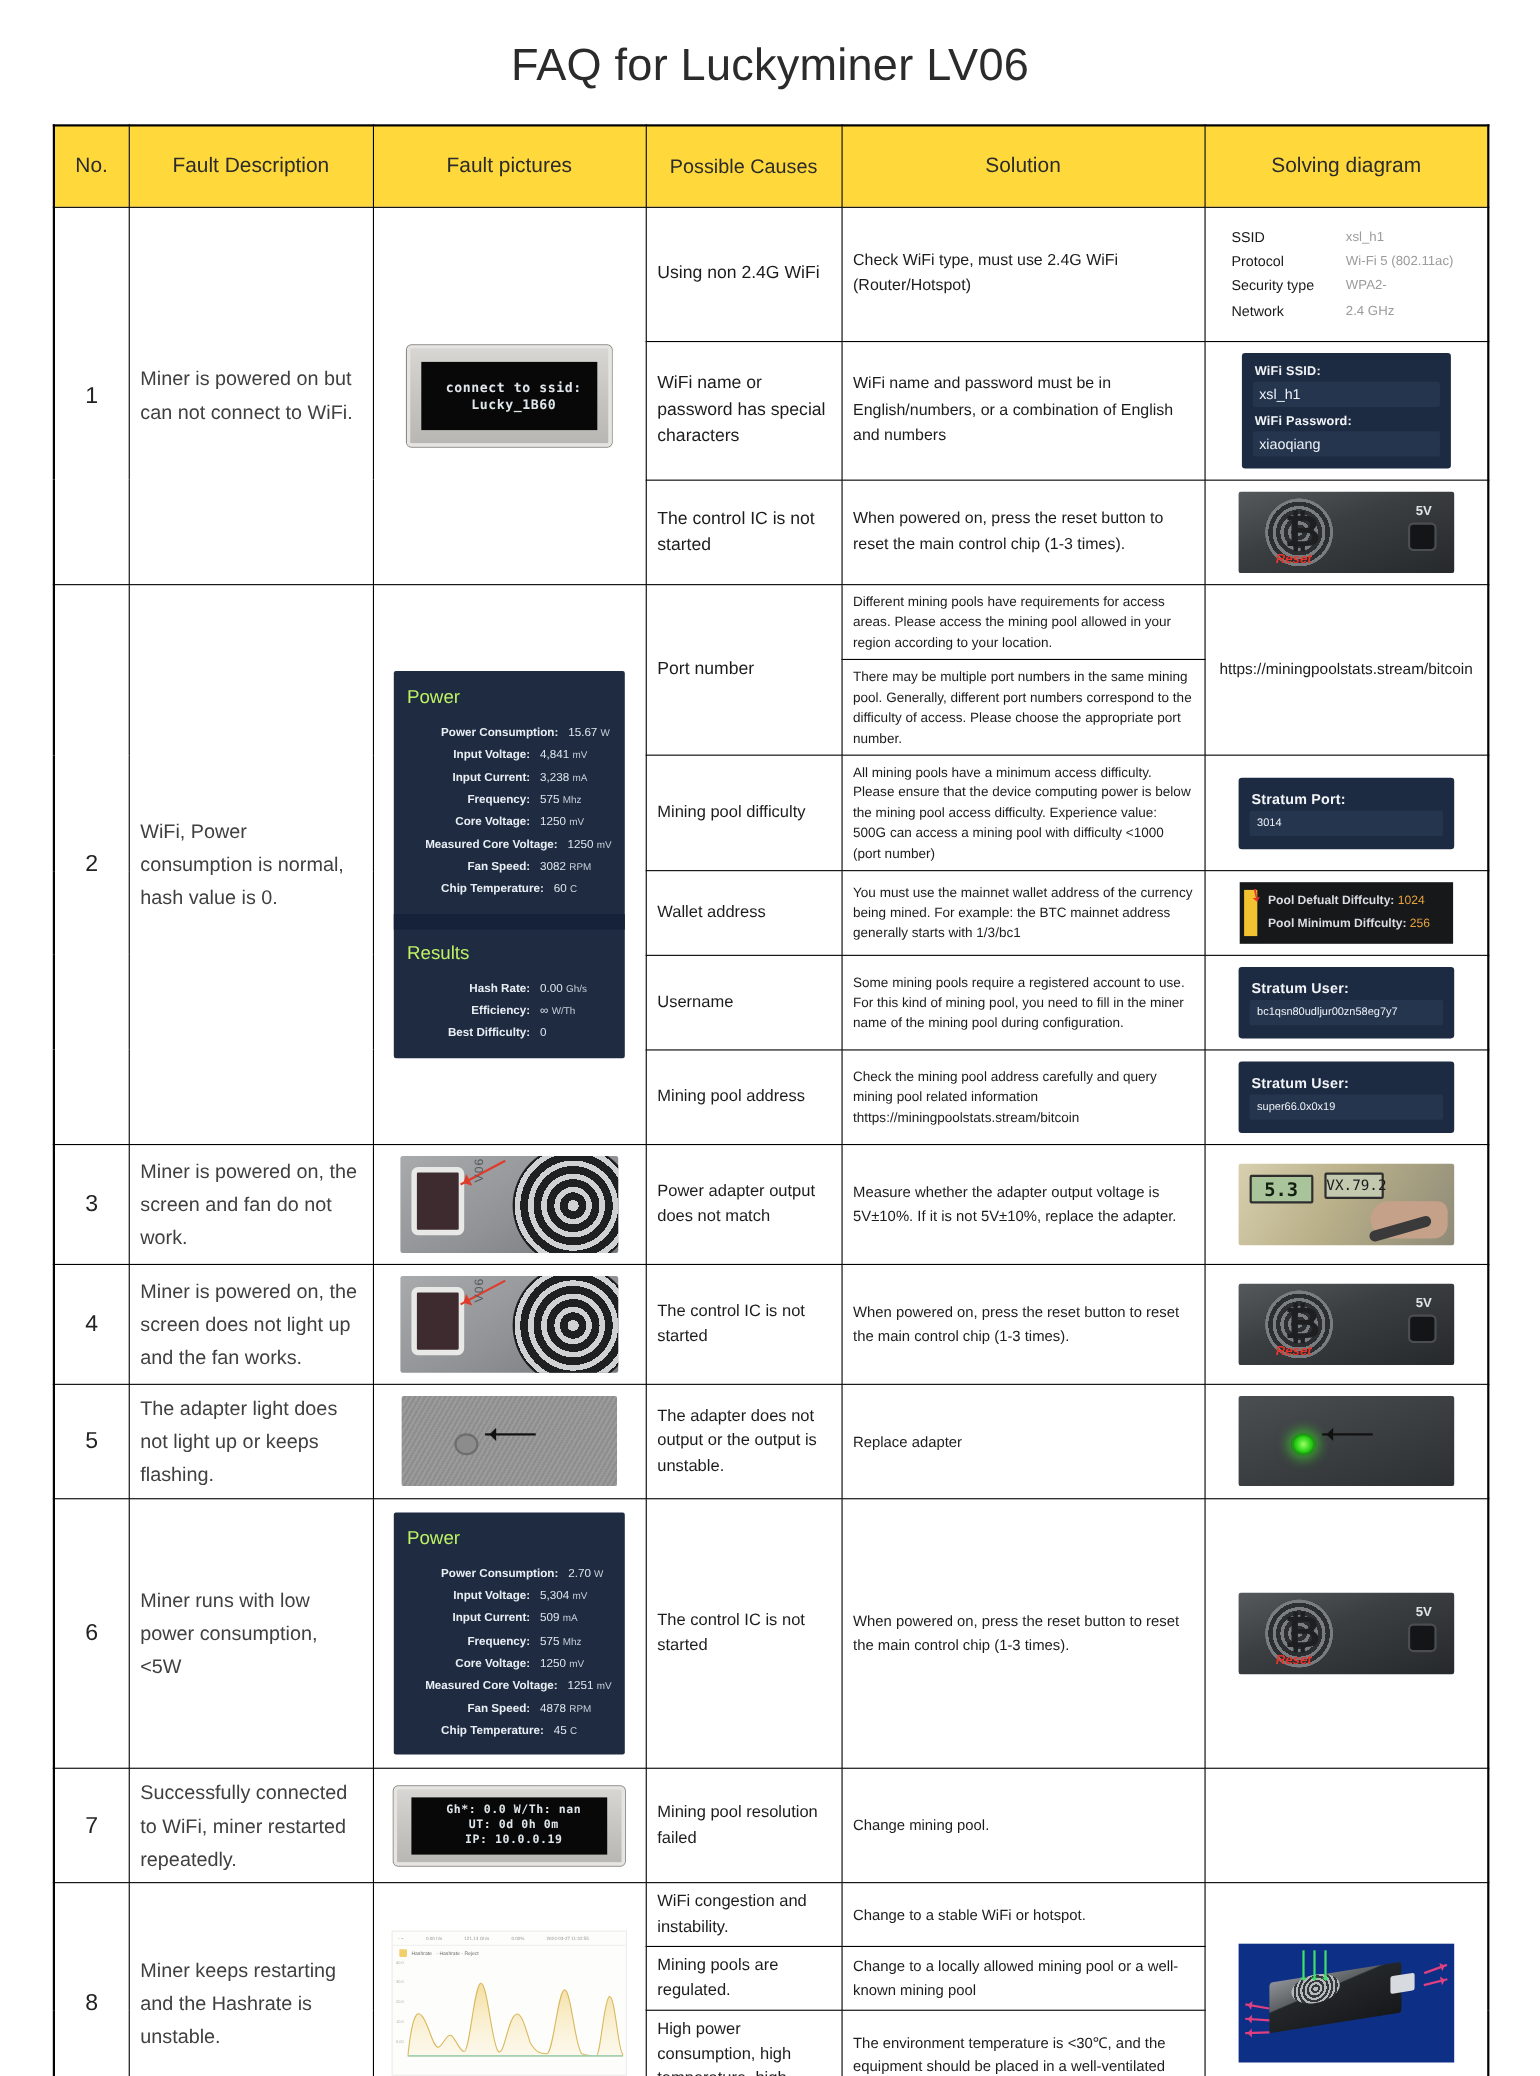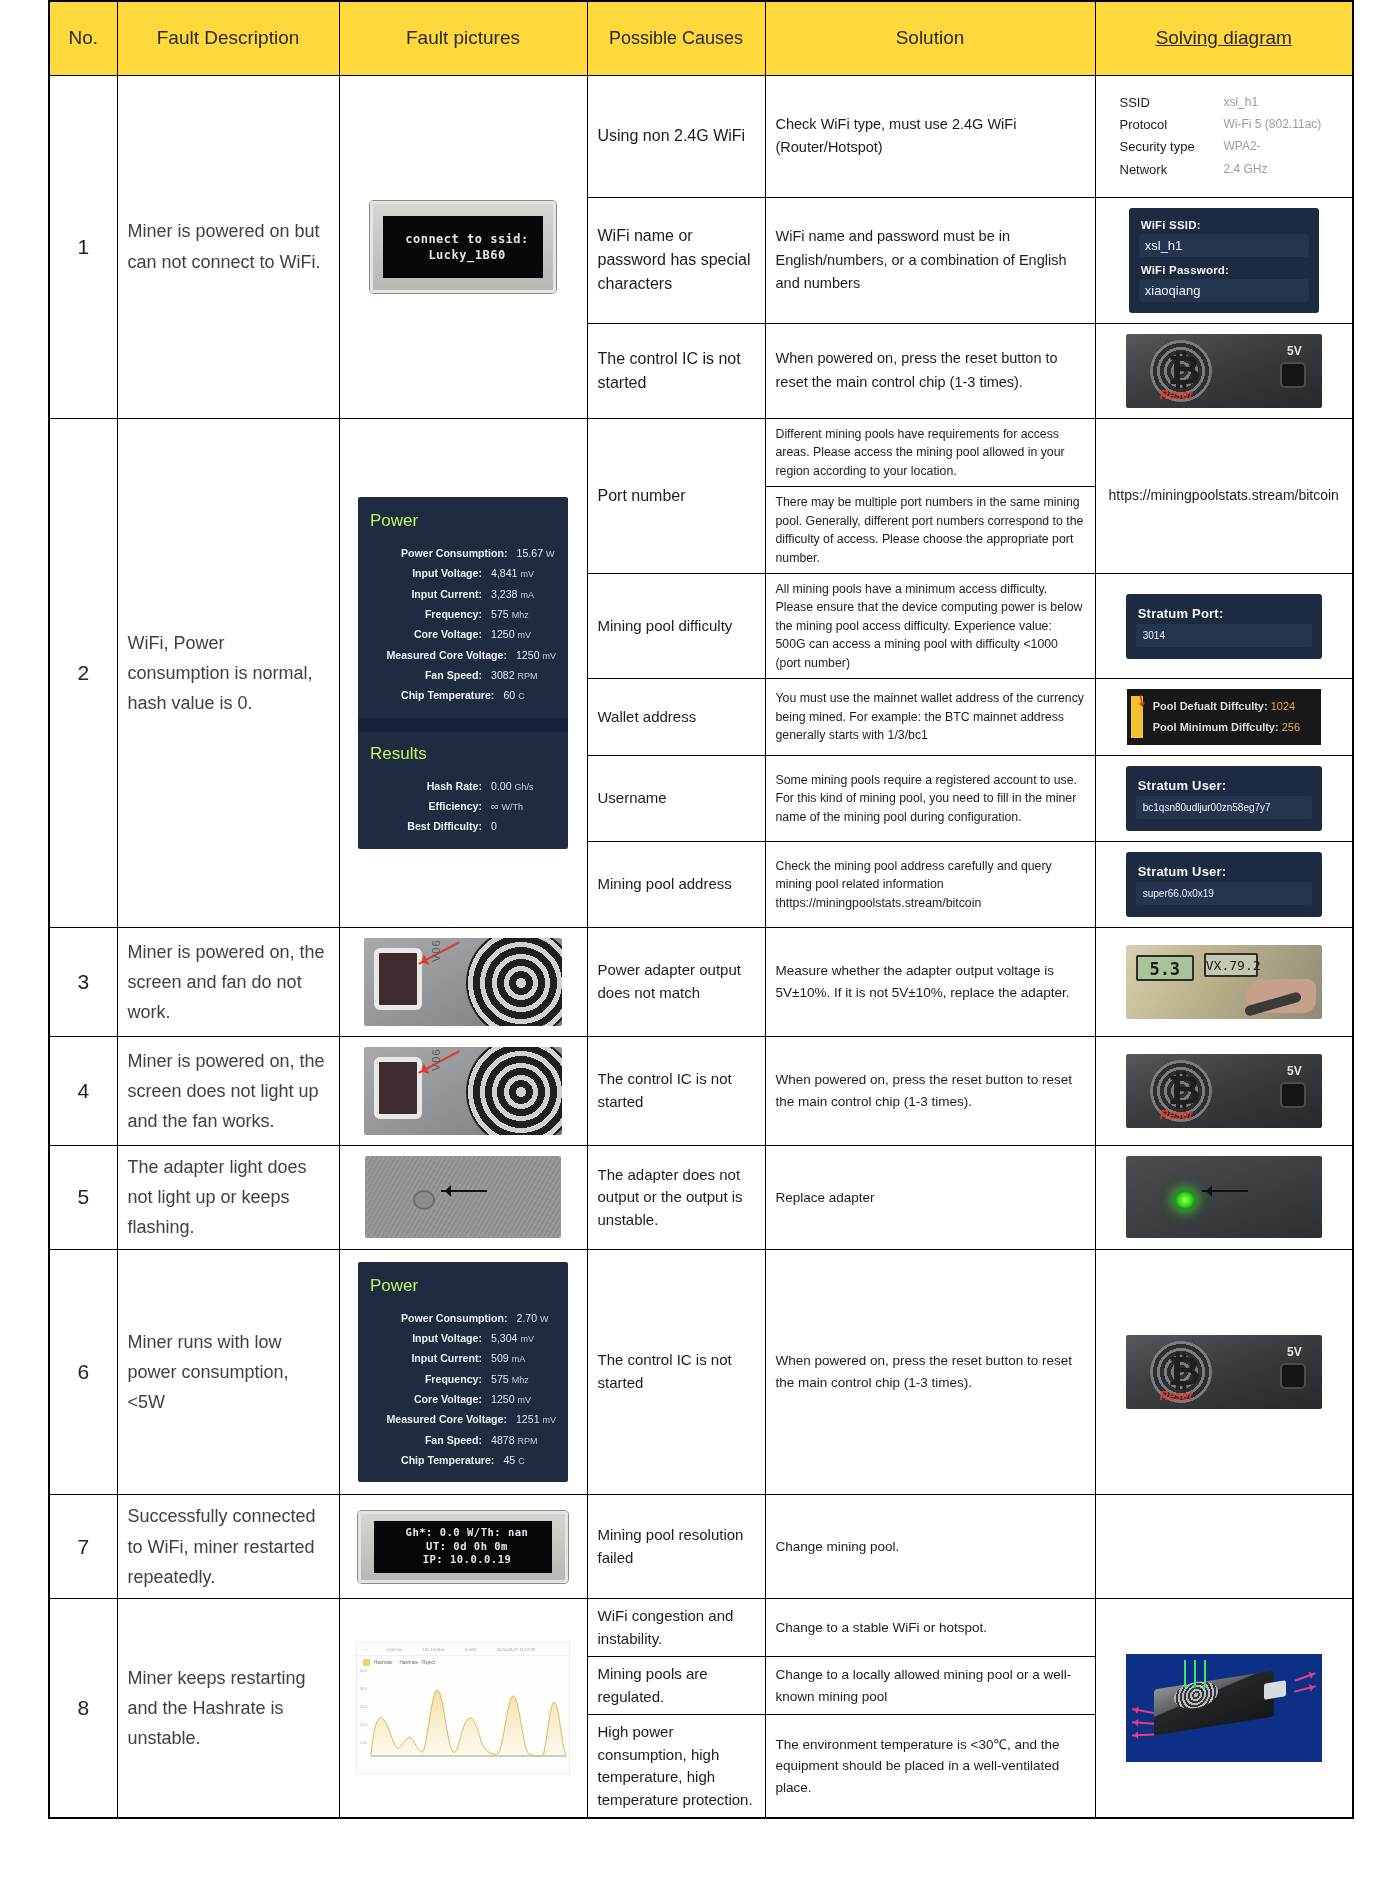--- a/index.html
+++ b/index.html
@@ -51,21 +51,21 @@
     height: 74px;
     font-size: 19px;
     text-align: center;
     vertical-align: middle;
   }
   th.h-no        { width: 68px; }
   th.h-fault     { width: 222px; }
   th.h-pics      { width: 248px; }
   th.h-causes    { width: 178px; font-size:18px; }
   th.h-solution  { width: 330px; }
-  th.h-diagram   { width: 258px; text-decoration: underline; }
+  th.h-diagram   { width: 258px; }
 
   td.c-no {
     text-align: center;
     font-size: 21px;
     color: #222;
   }
   td.c-fault {
     font-size: 18px;
     line-height: 1.68;
     color: #404040;
@@ -410,20 +410,21 @@
   }
   .url-cell {
     font-size: 14px; color: #1c1c1c; text-align: center; line-height: 1.5;
   }
 </style>
 </head>
 <body>
 
 <div class="page">
 
+  <div class="doc-title">FAQ for Luckyminer LV06</div>
 
   <div class="table-wrap">
   <table class="faq">
     <thead>
       <tr>
         <th class="h-no">No.</th>
         <th class="h-fault">Fault Description</th>
         <th class="h-pics">Fault pictures</th>
         <th class="h-causes">Possible Causes</th>
         <th class="h-solution">Solution</th>

